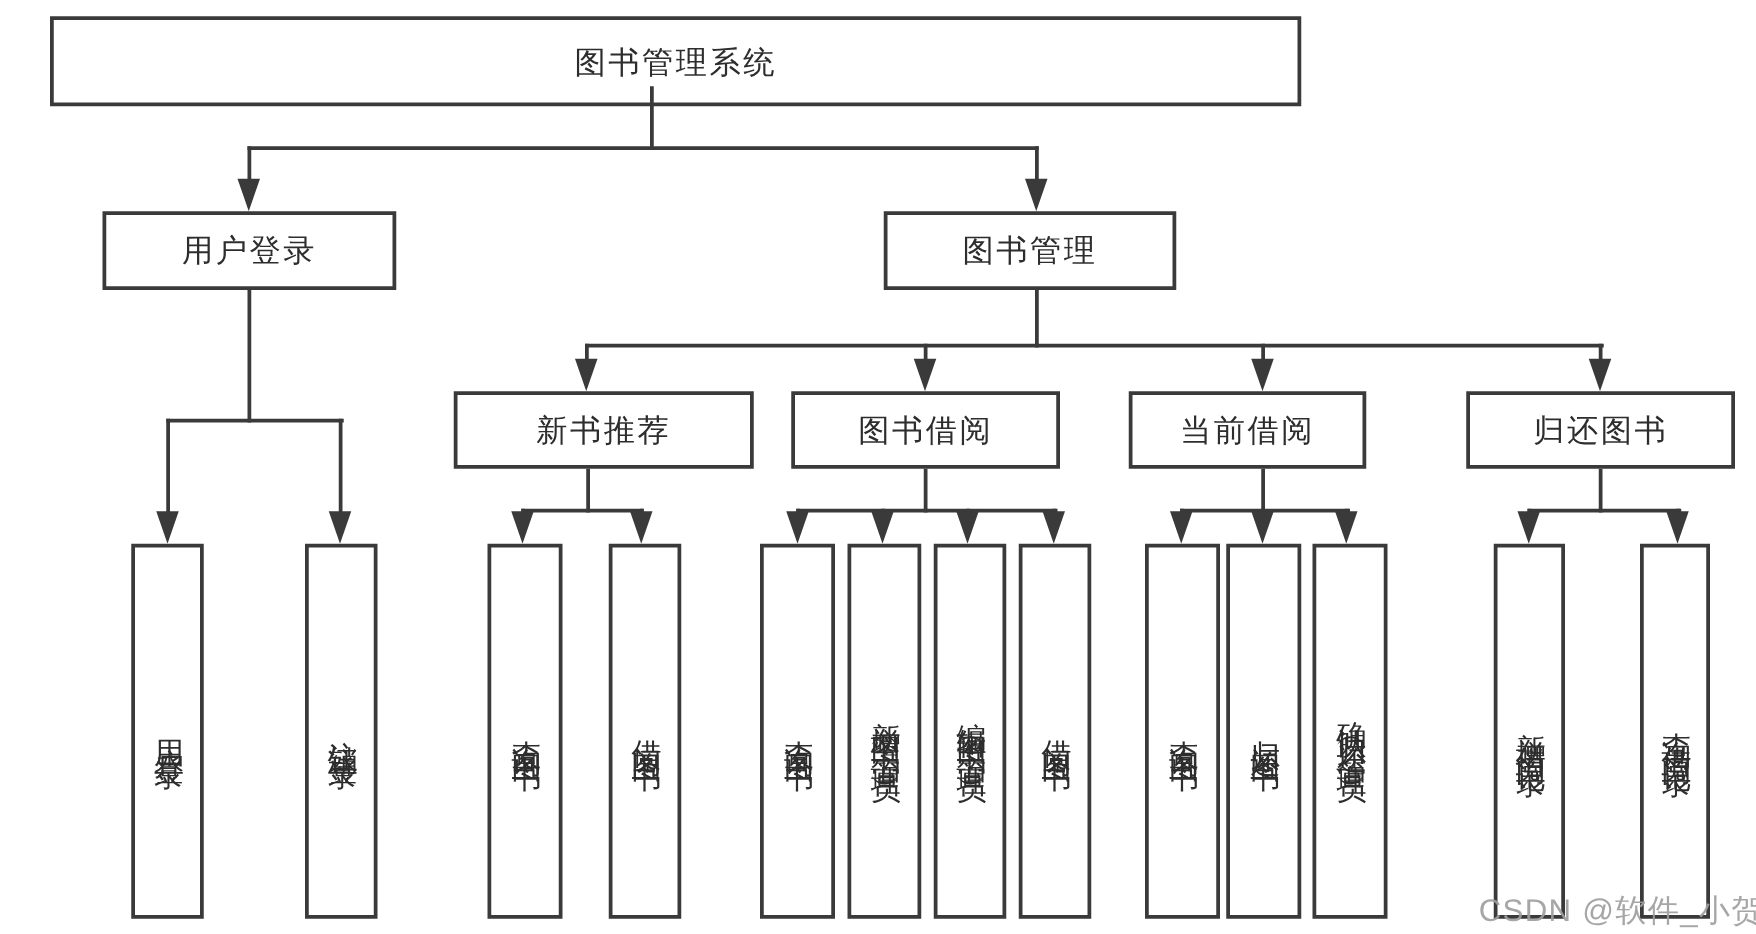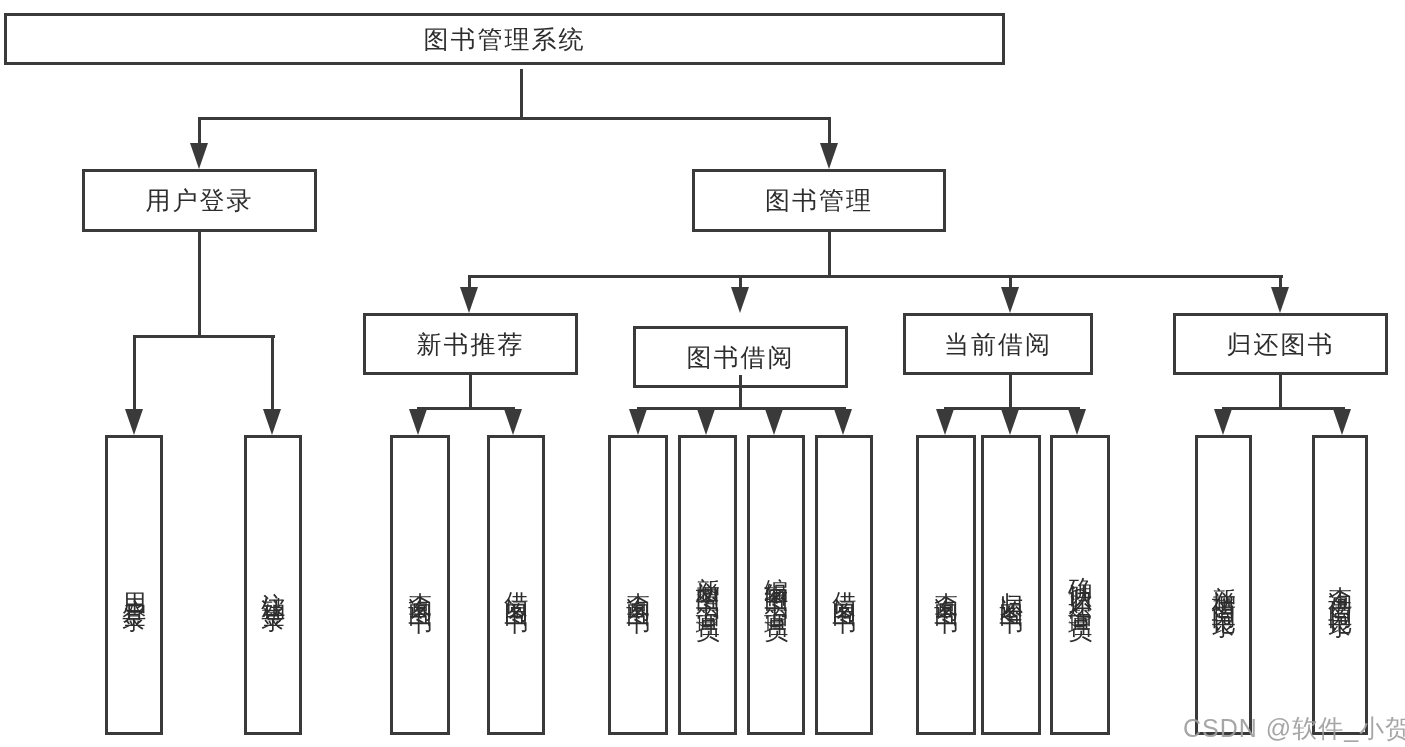--- a/index.html
+++ b/index.html
@@ -51,35 +51,35 @@
     color:rgba(158,158,158,0.92);
     white-space:nowrap;
     z-index:5;
   }
 </style>
 </head>
 <body>
 
 <div class="stage">
 
-  <div class="node h" style="left:4px;top:13px;width:1001px;height:52px;">
+  <div class="node h" style="left:40px;top:13px;width:1001px;height:72px;">
     <span>图书管理系统</span>
   </div>
 
   <div class="line" style="left:520px;top:69px;width:3px;height:50px;"></div>
   <div class="line" style="left:198px;top:117px;width:633px;height:3px;"></div>
   <div class="line" style="left:198px;top:117px;width:3px;height:30px;"></div>
   <div class="arrow" style="left:190px;top:143px;"></div>
   <div class="line" style="left:828px;top:117px;width:3px;height:30px;"></div>
   <div class="arrow" style="left:820px;top:143px;"></div>
 
   <div class="node h" style="left:82px;top:169px;width:235px;height:63px;">
     <span>用户登录</span>
   </div>
-  <div class="node h" style="left:692px;top:169px;width:254px;height:63px;">
+  <div class="node h" style="left:707px;top:169px;width:234px;height:63px;">
     <span>图书管理</span>
   </div>
 
   <div class="line" style="left:198px;top:232px;width:3px;height:106px;"></div>
   <div class="line" style="left:133px;top:335px;width:142px;height:3px;"></div>
   <div class="line" style="left:133px;top:335px;width:3px;height:78px;"></div>
   <div class="arrow" style="left:125px;top:409px;"></div>
   <div class="line" style="left:271px;top:335px;width:3px;height:78px;"></div>
   <div class="arrow" style="left:263px;top:409px;"></div>
 
@@ -87,24 +87,24 @@
   <div class="line" style="left:468px;top:275px;width:815px;height:3px;"></div>
   <div class="line" style="left:468px;top:275px;width:3px;height:16px;"></div>
   <div class="arrow" style="left:460px;top:287px;"></div>
   <div class="line" style="left:739px;top:275px;width:3px;height:16px;"></div>
   <div class="arrow" style="left:731px;top:287px;"></div>
   <div class="line" style="left:1009px;top:275px;width:3px;height:16px;"></div>
   <div class="arrow" style="left:1001px;top:287px;"></div>
   <div class="line" style="left:1279px;top:275px;width:3px;height:16px;"></div>
   <div class="arrow" style="left:1271px;top:287px;"></div>
 
-  <div class="node h" style="left:363px;top:313px;width:215px;height:62px;">
+  <div class="node h" style="left:363px;top:313px;width:240px;height:62px;">
     <span>新书推荐</span>
   </div>
-  <div class="node h" style="left:633px;top:313px;width:215px;height:62px;margin-top:13px;">
+  <div class="node h" style="left:633px;top:313px;width:215px;height:62px;">
     <span>图书借阅</span>
   </div>
   <div class="node h" style="left:903px;top:313px;width:190px;height:62px;">
     <span>当前借阅</span>
   </div>
   <div class="node h" style="left:1173px;top:313px;width:215px;height:62px;">
     <span>归还图书</span>
   </div>
 
   <div class="line" style="left:469px;top:375px;width:3px;height:35px;"></div>

